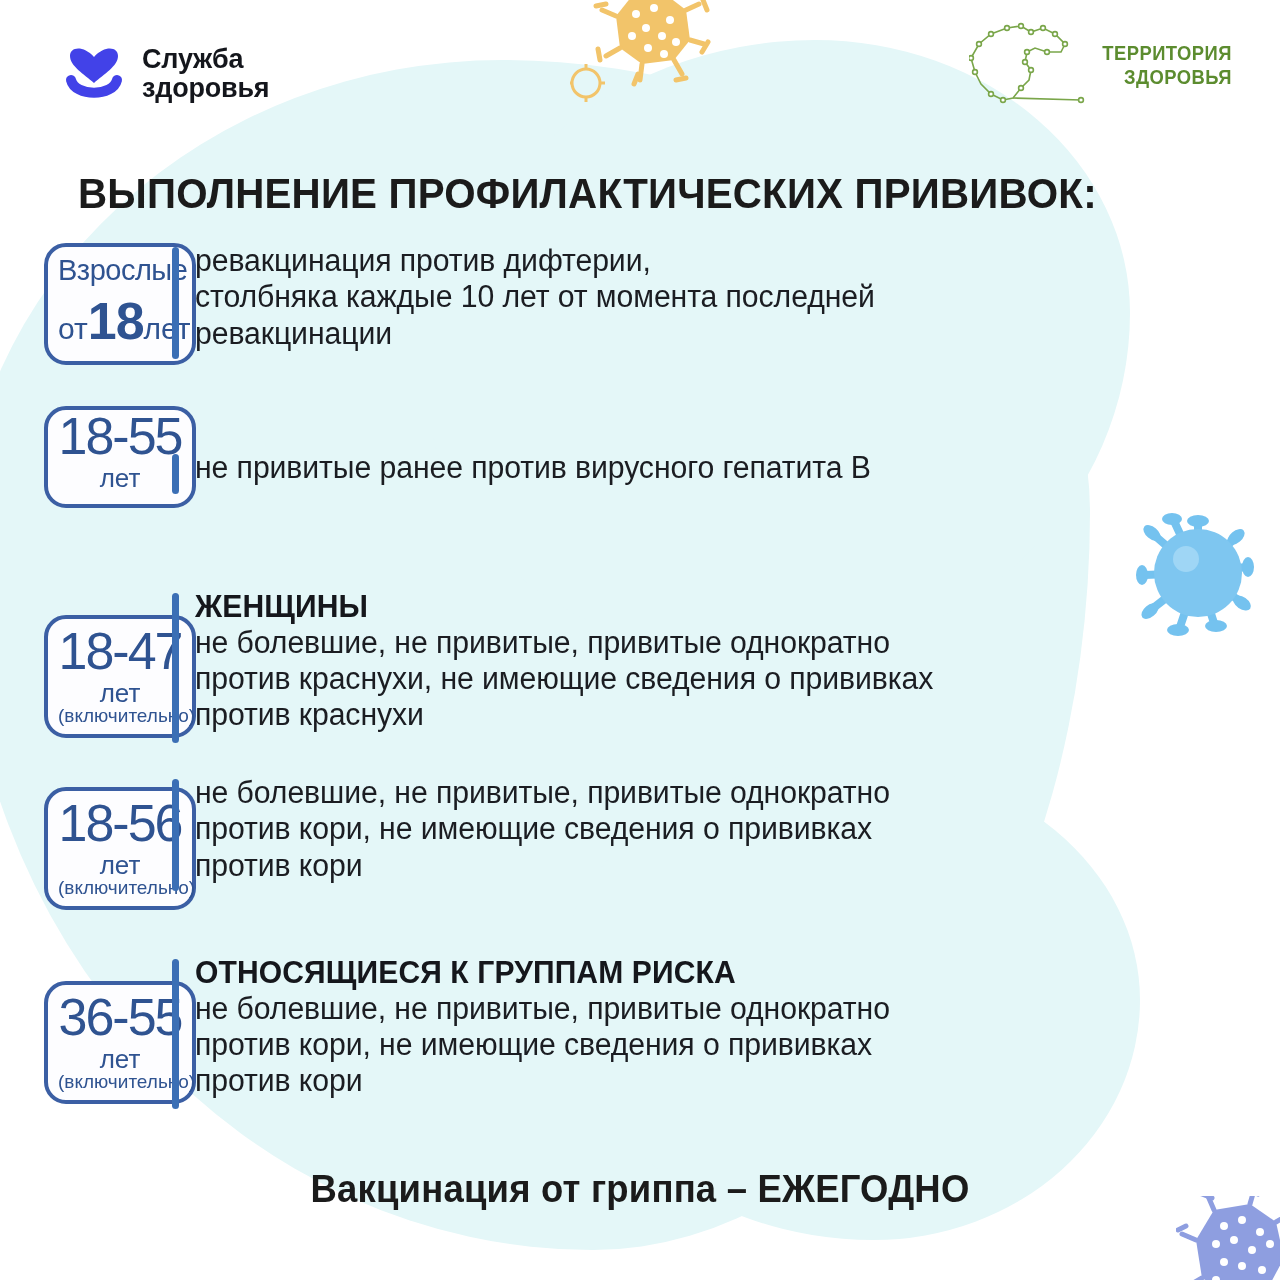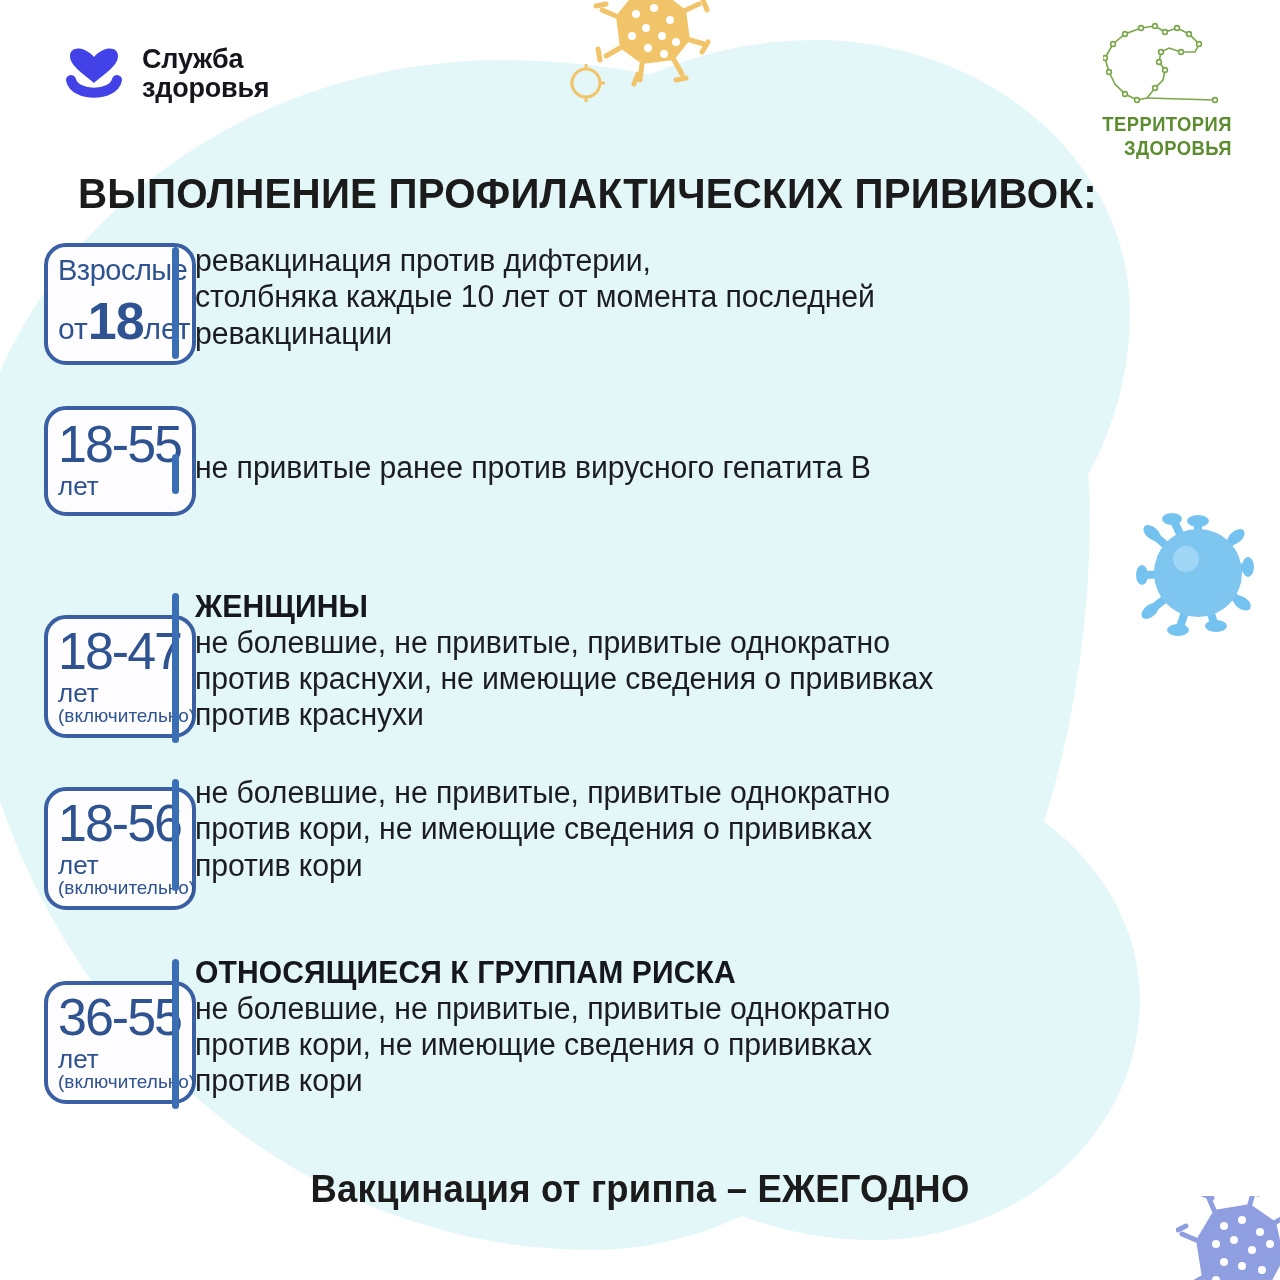--- a/index.html
+++ b/index.html
@@ -75,21 +75,20 @@
     letter-spacing: -0.2px;
   }
 
   .logo-right {
     position: absolute;
     right: 48px;
     top: 22px;
     display: flex;
     align-items: center;
     gap: 4px;
-    flex-direction: column;
   }
   .map-mark { width: 118px; height: 86px; display: block; }
   .logo-right-text {
     color: #5c8c2f;
     font-weight: bold;
     font-size: 20px;
     line-height: 1.22;
     letter-spacing: 0.5px;
     text-align: right;
     transform: scaleX(0.92);
@@ -136,21 +135,21 @@
     display: flex;
     justify-content: center;
     padding-left: 68px;
   }
 
   .badge {
     border: 4px solid #3b5fa4;
     border-radius: 22px;
     background: #fdfdff;
     color: #2f5391;
-    text-align: left;
+    text-align: center;
     padding: 6px 10px 8px;
     min-width: 152px;
     line-height: 1;
   }
   .badge-top {
     font-size: 29px;
     letter-spacing: -0.5px;
     color: #2f5391;
     white-space: nowrap;
   }
@@ -380,21 +379,21 @@
       <div class="divider" style="height:112px;"></div>
       <div class="text-cell">
         <div class="row-body">ревакцинация против дифтерии,
 столбняка каждые 10 лет от момента последней
 ревакцинации</div>
       </div>
     </div>
 
     <div class="row" style="min-height:183px;">
       <div class="badge-cell">
-        <div class="badge" style="padding-top:8px;padding-bottom:12px;">
+        <div class="badge" style="padding-top:0;padding-bottom:12px;">
           <div class="badge-range">18-55</div>
           <div class="badge-unit">лет</div>
         </div>
       </div>
       <div class="divider" style="height:40px;margin-top:48px;"></div>
       <div class="text-cell" style="padding-top:44px;">
         <div class="row-body">не привитые ранее против вирусного гепатита В</div>
       </div>
     </div>
 

